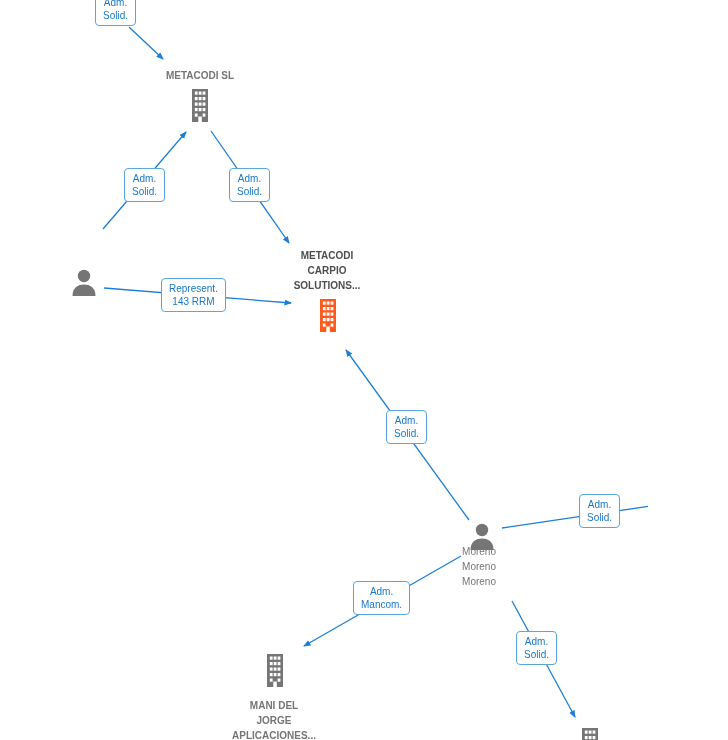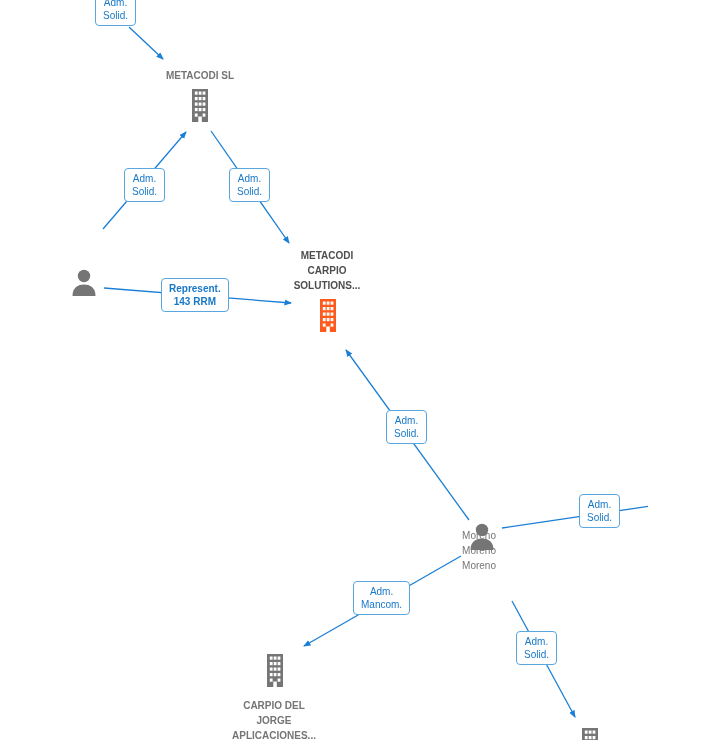--- a/index.html
+++ b/index.html
@@ -56,21 +56,21 @@
     <div>Solid.</div>
   </div>
   <div class="edge-label" style="left:124px;top:168px;">
     <div>Adm.</div>
     <div>Solid.</div>
   </div>
   <div class="edge-label" style="left:229px;top:168px;">
     <div>Adm.</div>
     <div>Solid.</div>
   </div>
-  <div class="edge-label" style="left:161px;top:278px;font-weight:bold;">
+  <div class="edge-label" style="left:161px;top:278px;">
     <div>Represent.</div>
     <div>143 RRM</div>
   </div>
   <div class="edge-label" style="left:386px;top:410px;">
     <div>Adm.</div>
     <div>Solid.</div>
   </div>
   <div class="edge-label" style="left:579px;top:494px;">
     <div>Adm.</div>
     <div>Solid.</div>
@@ -185,28 +185,28 @@
     <div>METACODI SL</div>
   </div>
 
 
   <div class="node-label focus" style="left:267px;top:248px;width:120px;">
     <div>METACODI</div>
     <div>CARPIO</div>
     <div>SOLUTIONS...</div>
   </div>
 
-  <div class="node-label" style="left:429px;top:528px;width:100px;">
+  <div class="node-label" style="left:429px;top:544px;width:100px;">
     <div>Moreno</div>
     <div>Moreno</div>
     <div>Moreno</div>
   </div>
 
   <div class="node-label company" style="left:204px;top:698px;width:140px;">
-    <div>CARPIO DEL</div>
+    <div>MANI DEL</div>
     <div>JORGE</div>
     <div>APLICACIONES...</div>
   </div>
 
   <div class="node-label company left-align" style="left:703px;top:510px;width:60px;">
     <div>MANI</div>
   </div>
 
   <div class="watermark" style="left:650px;top:716px;">
     <span class="c">©</span>

